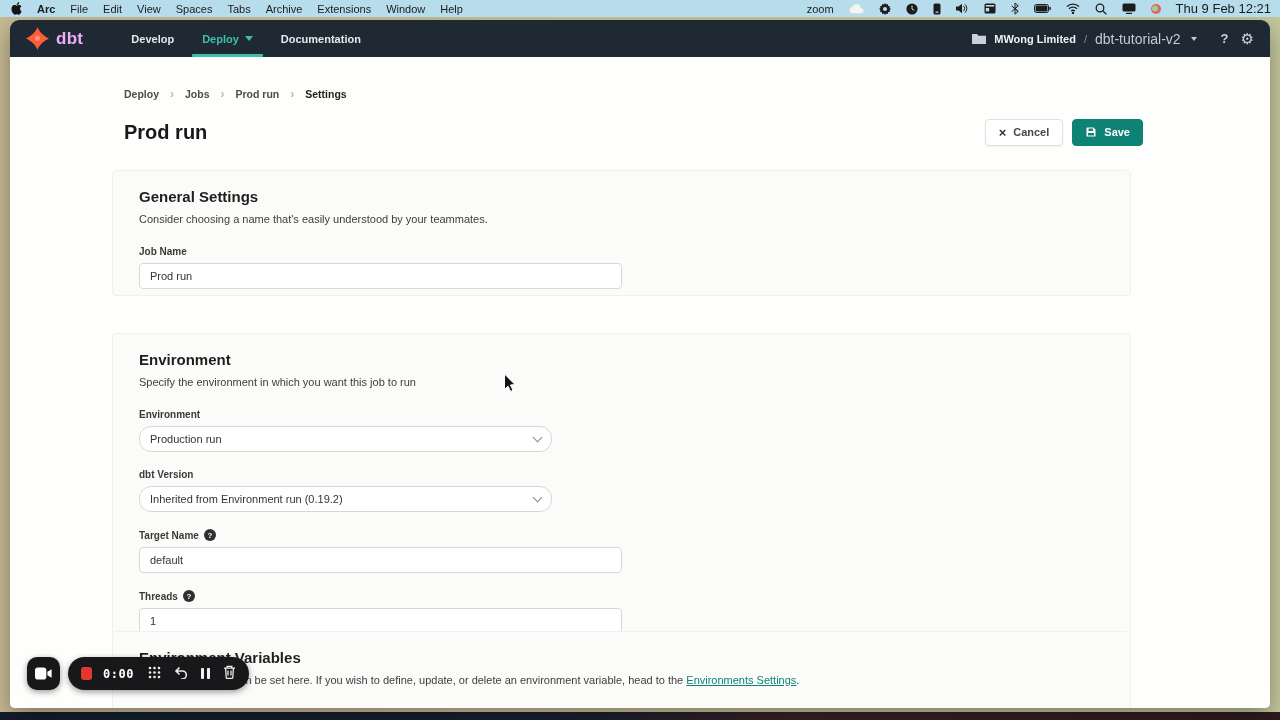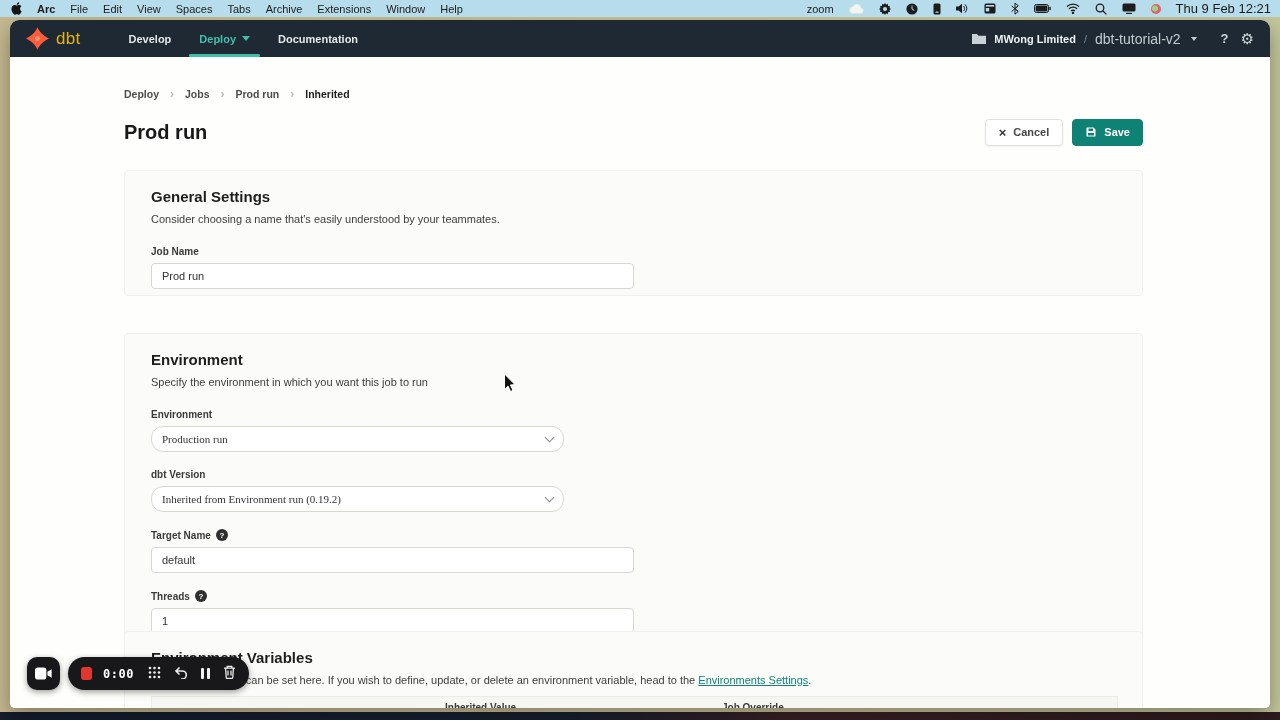--- a/index.html
+++ b/index.html
@@ -22,21 +22,21 @@
     background:radial-gradient(circle at 40% 45%, #9fd08a 0 35%, #e65f6b 40%); }
 
   
   .window { position:absolute; left:10px; top:20px; width:1260px; height:688px;
     background:#fff; border-radius:9px 9px 5px 5px; overflow:hidden;
     box-shadow:0 8px 22px rgba(0,0,0,.35); z-index:10; }
 
   
   .navbar { height:37px; background:#1e2933; display:flex; align-items:center; padding:0 16px; }
   .brand { display:flex; align-items:center; gap:7px; cursor:pointer; }
-  .brand-text { color:#eab308; font-size:17px; font-weight:400; letter-spacing:.3px; }
+  .brand-text { color:#f0abfc; font-size:17px; font-weight:700; letter-spacing:.3px; }
   .nav-tabs { display:flex; align-items:stretch; margin-left:34px; height:37px; }
   .nav-tab { display:flex; align-items:center; gap:6px; padding:0 14px; font-size:11px;
     font-weight:700; color:#e4e9ec; position:relative; cursor:pointer; }
   .nav-tab.active { color:#3fc0ab; }
   .nav-tab.active::after { content:""; position:absolute; left:4px; right:4px; bottom:0;
     height:3px; background:#3fc0ab; border-radius:1px; }
   .caret-down { width:0; height:0; border-left:4px solid transparent;
     border-right:4px solid transparent; border-top:5px solid #3fc0ab; }
   .nav-right { margin-left:auto; display:flex; align-items:center; gap:8px; }
   .acct { font-size:11px; font-weight:700; color:#eef2f4; }
@@ -58,39 +58,39 @@
     display:flex; align-items:center; justify-content:space-between; }
   .page-title { font-size:20px; font-weight:700; color:#181818; }
   .actions { display:flex; gap:9px; }
   .btn { display:flex; align-items:center; gap:7px; height:27px; border-radius:4px;
     font-size:11px; font-weight:700; cursor:pointer; }
   .btn-cancel { background:#fff; border:1px solid #e1e1de; color:#474747; padding:0 13px;
     box-shadow:0 1px 2px rgba(0,0,0,.06); }
   .btn-cancel .x { font-size:13px; font-weight:700; color:#333; line-height:1; }
   .btn-save { background:#0e8274; border:1px solid #0e8274; color:#fff; padding:0 12px; }
 
-  .card { position:absolute; left:114px; width:1019px; background:#fbfbf9;
+  .card { position:absolute; left:102px; width:1019px; background:#fbfbf9;
     border:1px solid #f0f0ec; border-radius:4px; padding:17px 26px 0; }
   .card-general { top:113px; height:126px; }
   .card-environment { top:256px; height:307px;margin-top:20px; }
   .card-envvars { top:574px; height:220px; }
   .card h3 { font-size:15px; font-weight:700; color:#1e1e1e; margin-bottom:8px; }
   .card .sub { font-size:11px; color:#3d3d3d; margin-bottom:21px; }
   .f-label { display:flex; align-items:center; gap:5px; font-size:10px; font-weight:700;
     color:#3a3a3a; margin-bottom:6px; }
   .help-dot { width:12px; height:12px; border-radius:50%; background:#2f2f2f; color:#fff;
     font-size:8px; font-weight:700; display:flex; align-items:center; justify-content:center;
     cursor:pointer; }
   .field { margin-bottom:17px; }
   .tinput { width:483px; height:26px; border:1px solid #d8d8d3; border-radius:4px;
     background:#fff; font-size:11px; color:#333; padding:0 10px;
     font-family:"Liberation Sans", sans-serif; }
   .tselect { width:413px; height:26px; border:1px solid #d8d8d3; border-radius:12px;
     background:#fff; font-size:11px; color:#333; padding:0 10px; display:flex;
-    align-items:center; justify-content:space-between; cursor:pointer;font-family:Liberation Serif, serif; }
+    align-items:center; justify-content:space-between; cursor:pointer; }
   .sel-caret { width:7px; height:7px; border-right:1.5px solid #8b8b8b;
     border-bottom:1.5px solid #8b8b8b; transform:rotate(45deg); margin-top:-4px; }
 
   .env-link { color:#0e8476; text-decoration:underline; cursor:pointer; }
   .ev-table { margin-top:8px; width:967px; }
   .ev-head { display:grid; grid-template-columns:293px 277px 1fr; height:23px;
     align-items:center; background:#f6f6f2; border:1px solid #ebebe7;
     font-size:10px; font-weight:700; color:#3a3a3a; }
 
   
@@ -242,21 +242,21 @@
 
   <div class="content">
 
     <div class="breadcrumbs">
       <span>Deploy</span>
       <span class="bc-sep">›</span>
       <span>Jobs</span>
       <span class="bc-sep">›</span>
       <span>Prod run</span>
       <span class="bc-sep">›</span>
-      <span class="bc-current">Inherited</span>
+      <span class="bc-current">Settings</span>
     </div>
 
     <div class="page-header">
       <span class="page-title">Prod run</span>
       <div class="actions">
         <div class="btn btn-cancel">
           <span class="x">×</span>
           <span>Cancel</span>
         </div>
         <div class="btn btn-save">
@@ -310,28 +310,20 @@
           <span>Threads</span>
           <span class="help-dot">?</span>
         </div>
         <input class="tinput" type="text" value="1" style="">
       </div>
     </div>
 
     <div class="card card-envvars">
       <h3>Environment Variables</h3>
       <p class="sub" style="margin-bottom:10px;"><span>Job level overrides can be set here. If you wish to define, update, or delete an environment variable, head to the </span><a class="env-link">Environments Settings</a><span>.</span></p>
-      <div class="ev-table">
-        <div class="ev-head">
-          <span></span>
-          <span>Inherited Value</span>
-          <span>Job Override</span>
-        </div>
-
-      </div>
     </div>
 
     <div class="cursor">
       <svg width="14" height="20" viewBox="0 0 14 20">
           <path d="M1.5 1l10.5 10.6-4.6.4 2.6 5.3-2.4 1.2-2.6-5.4-3.5 3.3z" fill="#121212" stroke="#fff" stroke-width="1"></path>
         </svg>
     </div>
 
   </div>
 </div>

